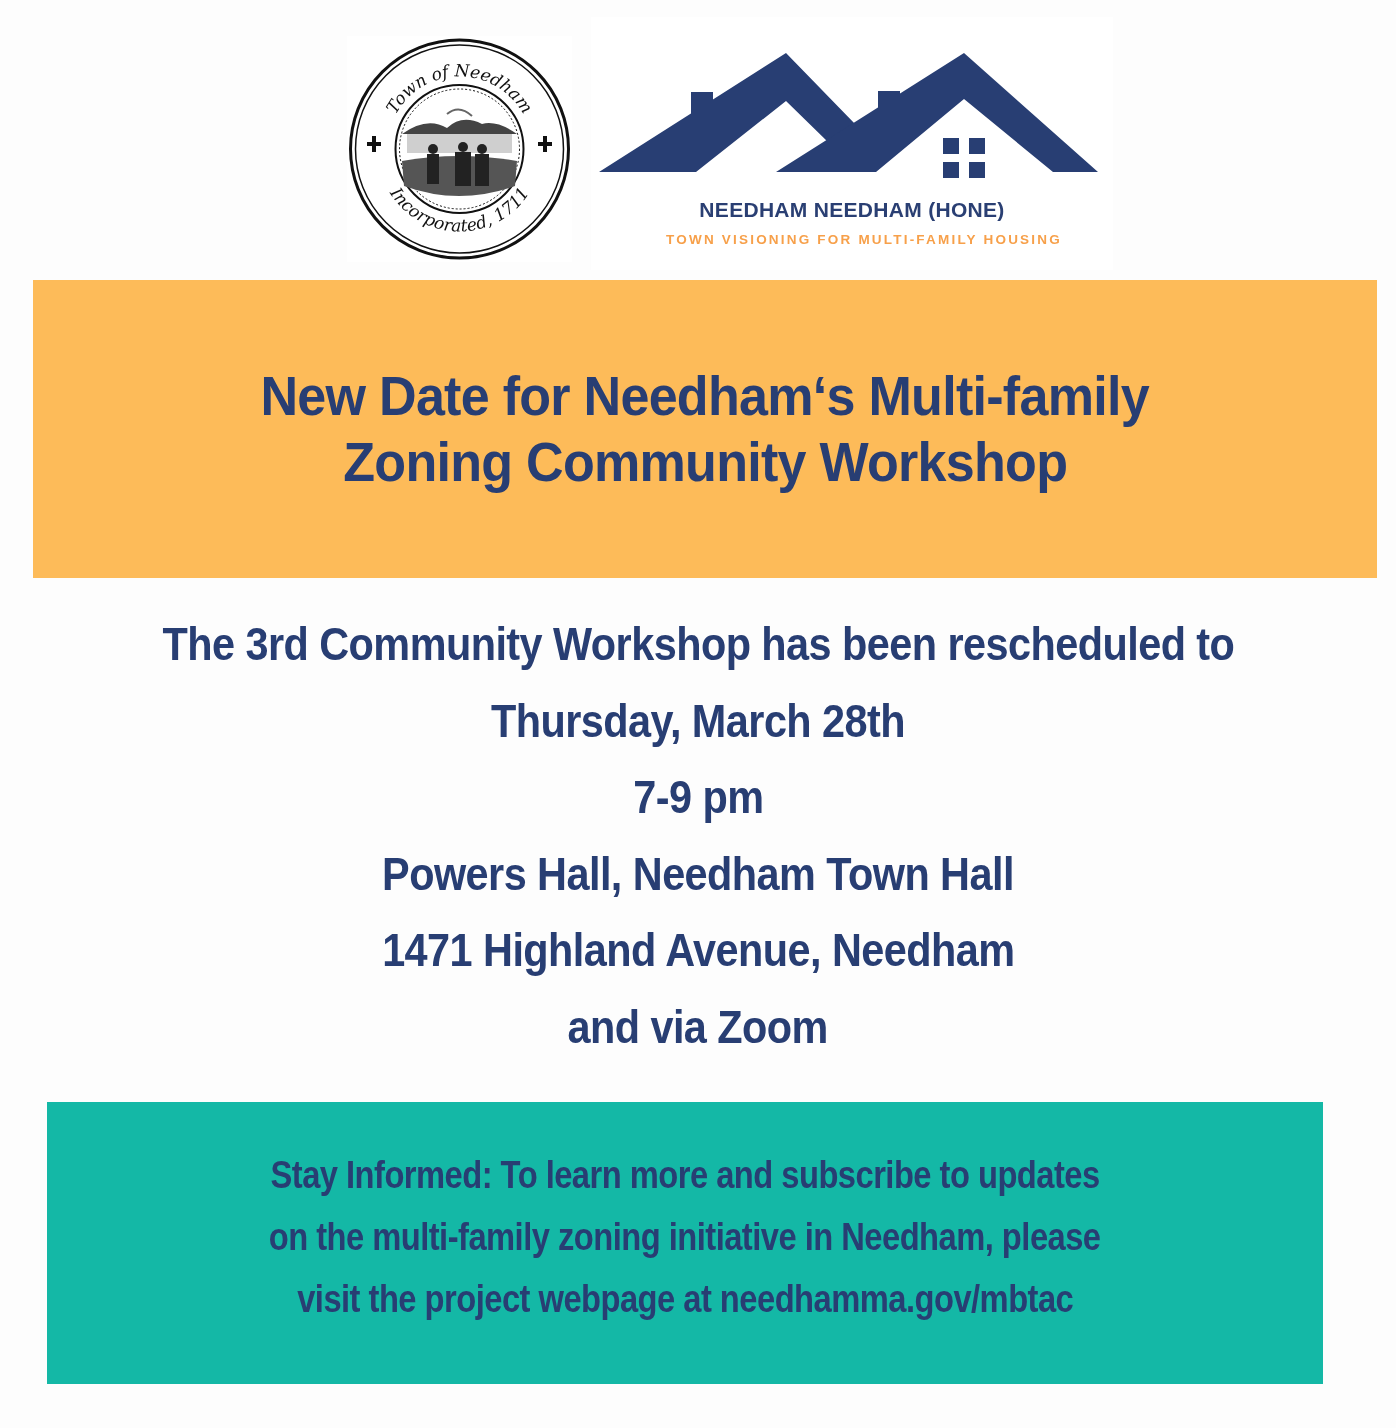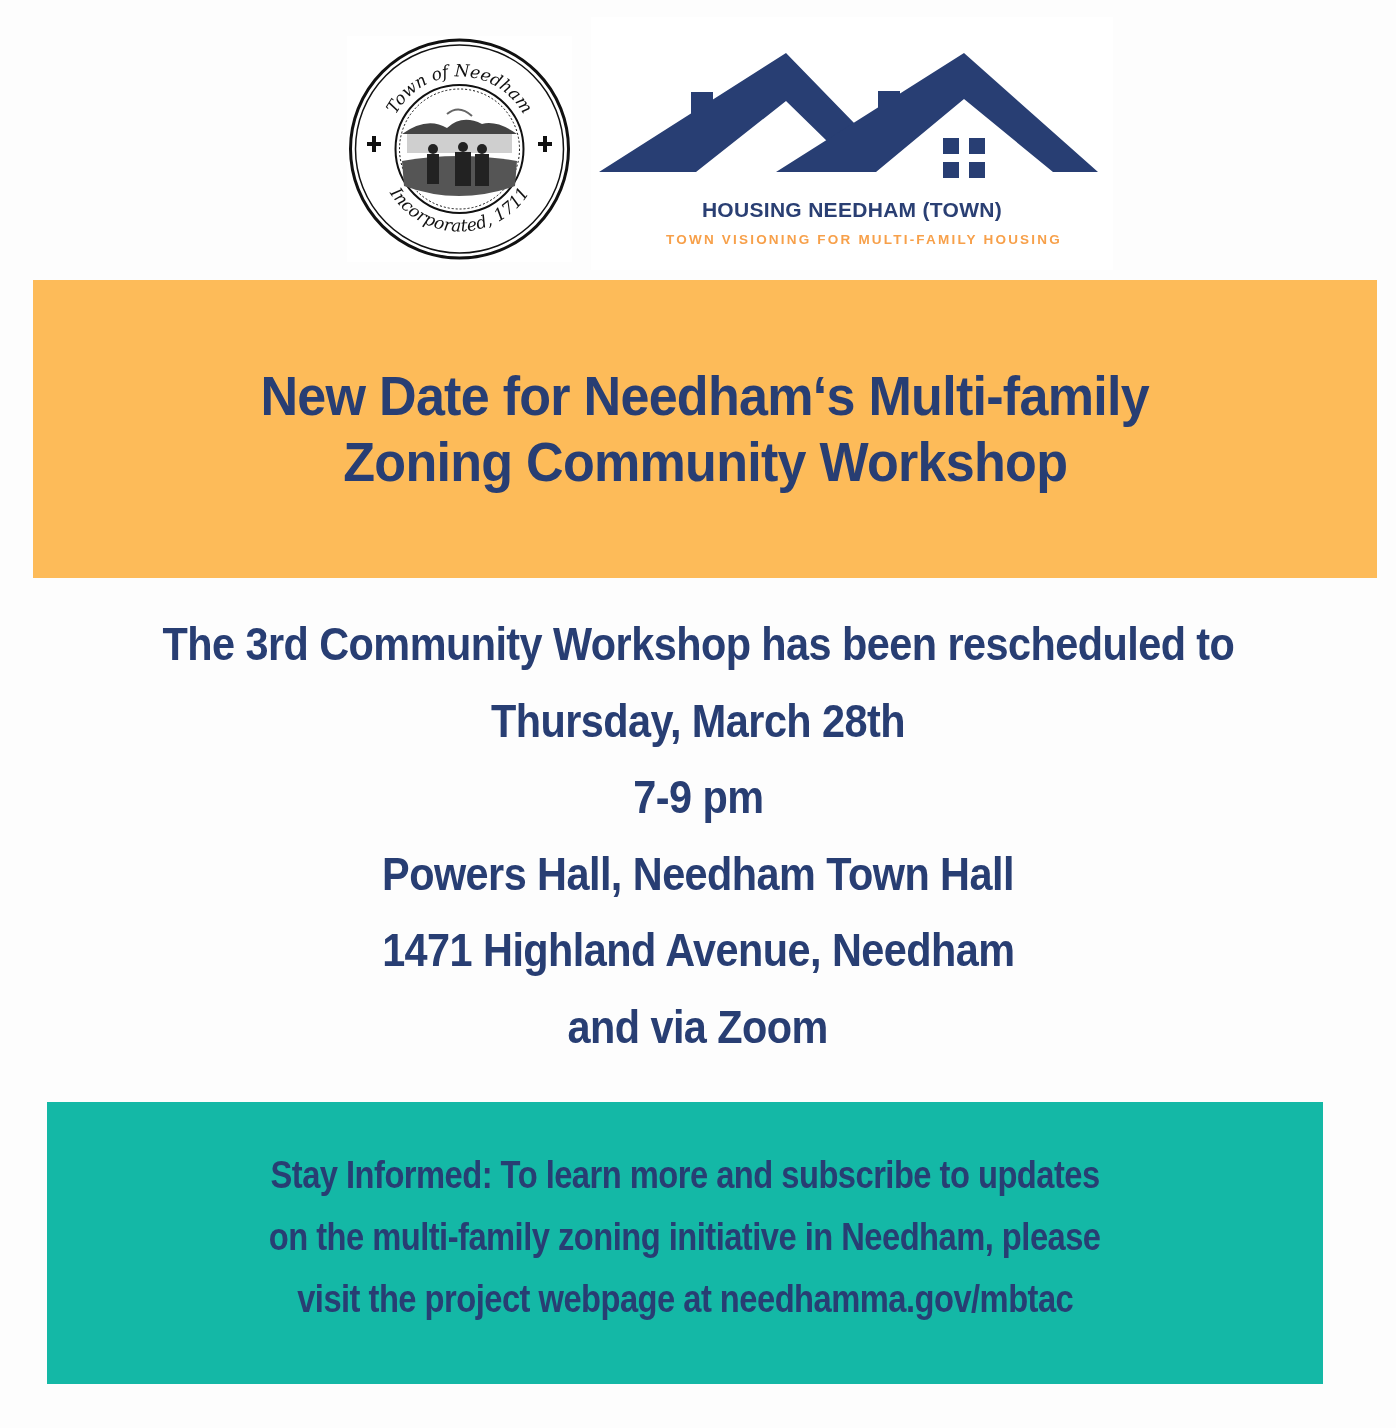--- a/index.html
+++ b/index.html
@@ -107,21 +107,21 @@
     <path d="M 185 155 L 373 36 L 507 155 L 462 155 L 373 82 L 285 155 Z" fill="#283e73"></path>
     <rect x="287" y="74" width="22" height="38" fill="#283e73"></rect>
 
     <g fill="#283e73">
       <rect x="352" y="121" width="16" height="16"></rect>
       <rect x="378" y="121" width="16" height="16"></rect>
       <rect x="352" y="145" width="16" height="16"></rect>
       <rect x="378" y="145" width="16" height="16"></rect>
     </g>
   </svg>
-  <div class="hone-title">HOUSING NEEDHAM (TOWN)</div>
+  <div class="hone-title">NEEDHAM NEEDHAM (HONE)</div>
   <div class="hone-tagline">TOWN VISIONING FOR MULTI-FAMILY HOUSING</div>
 </div>
 
 <div class="headline-box">
   <div class="headline-line">New Date for Needham‘s Multi-family</div>
   <div class="headline-line">Zoning Community Workshop</div>
 </div>
 
 <div class="details">
   <div class="detail-line">The 3rd Community Workshop has been rescheduled to</div>

